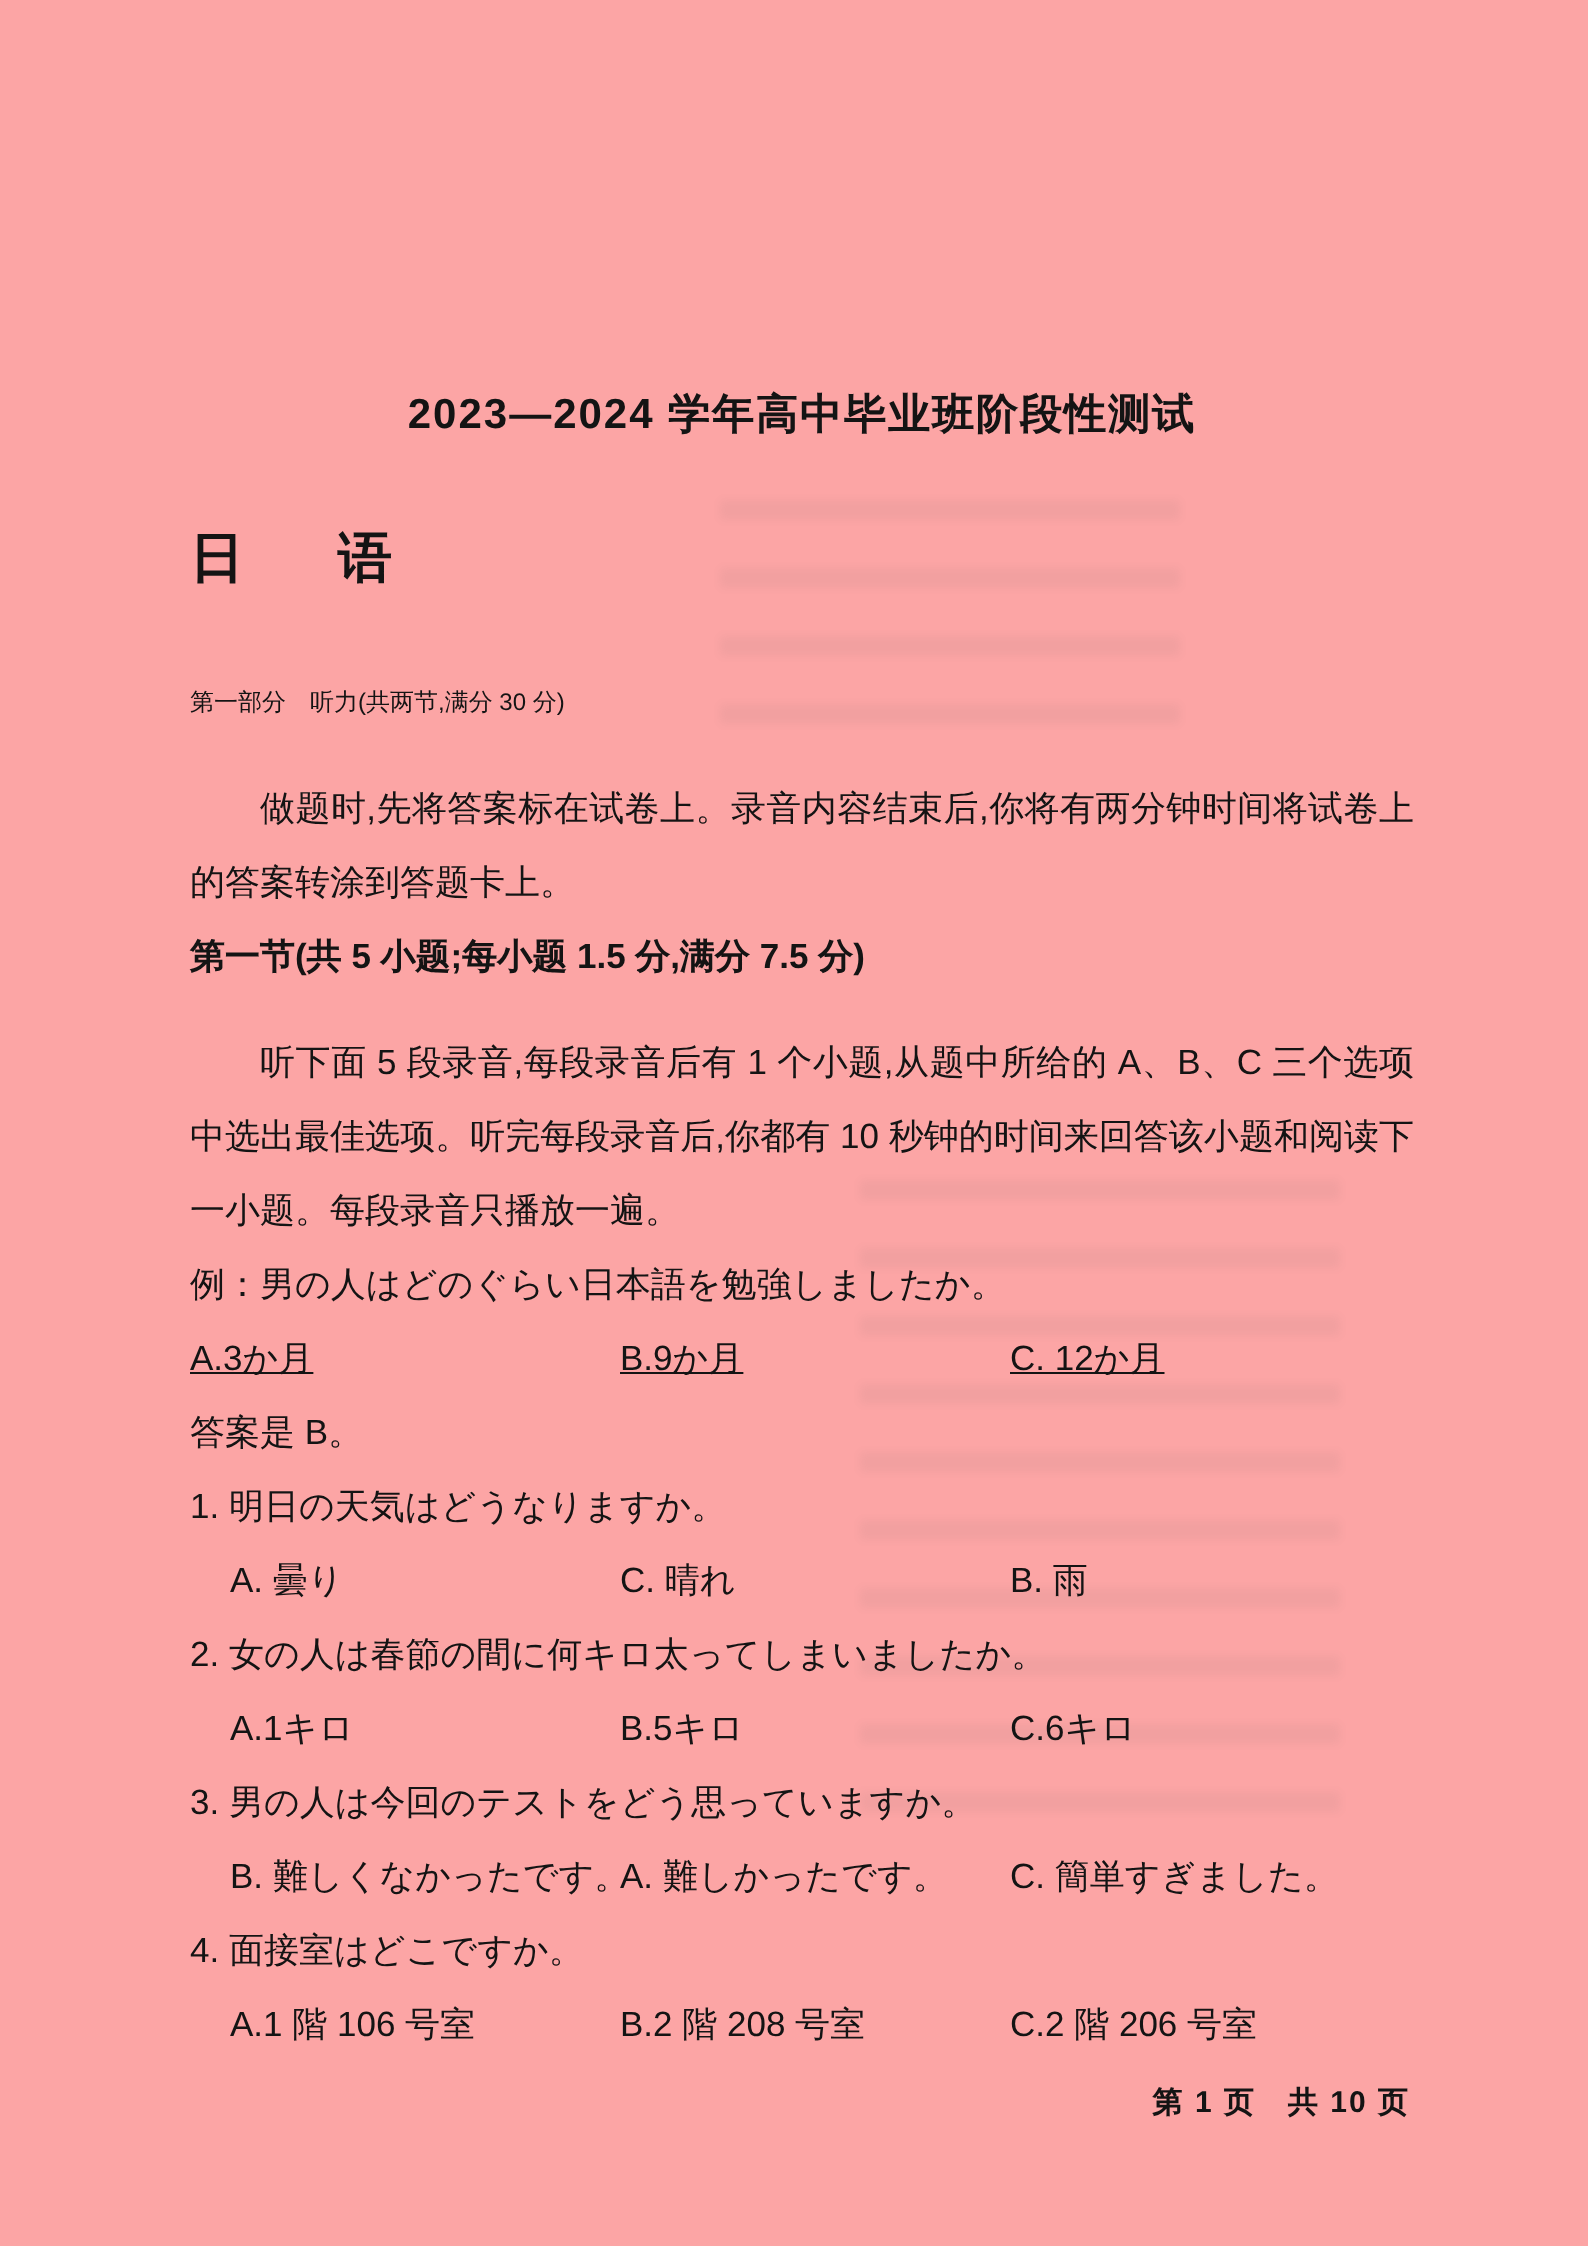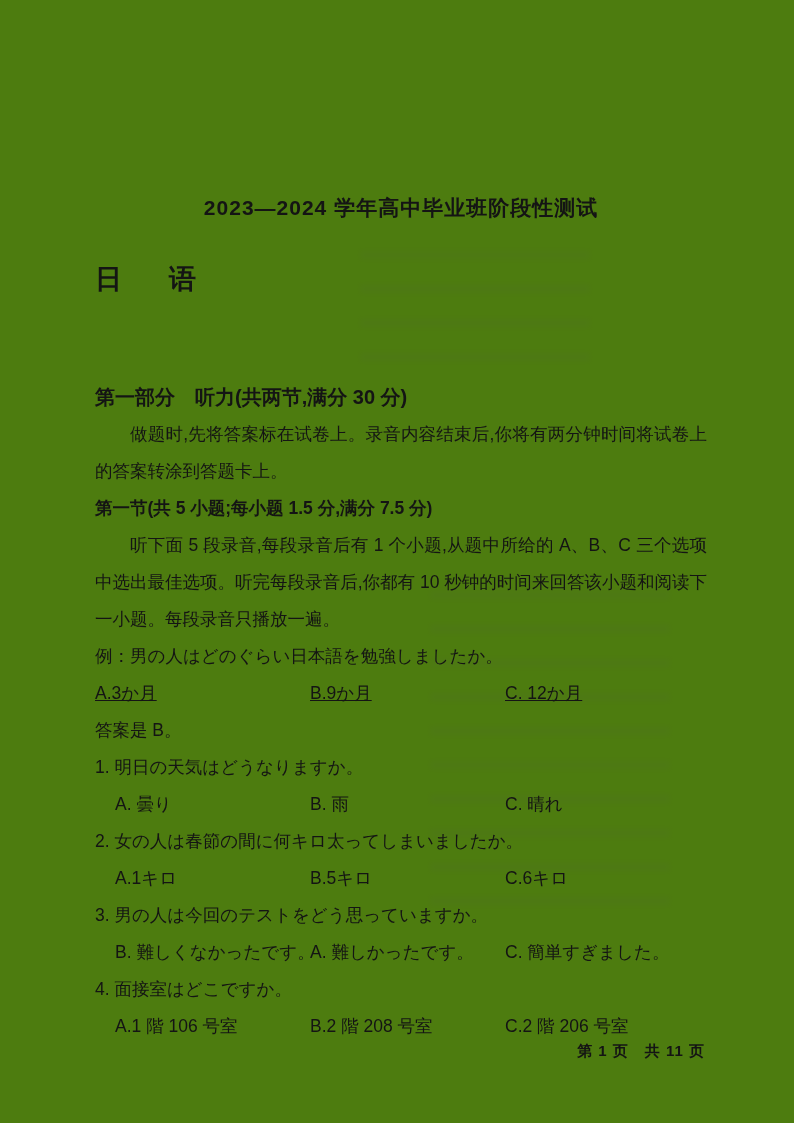--- a/index.html
+++ b/index.html
@@ -10,21 +10,21 @@
     width: 794px;
     height: 1123px;
     background: #e9e9e7;
     font-family: "Liberation Sans", sans-serif;
     position: relative;
     overflow: hidden;
   }
   .sheet {
     position: absolute;
     inset: 0;
-    background: #4d7c0f;
+    background: #fca5a5;
     color: #141414;
   }
   
   .bleed {
     position: absolute;
     pointer-events: none;
     filter: blur(2px);
     opacity: 0.06;
     background:
       repeating-linear-gradient(180deg, #555 0 10px, transparent 10px 34px);
@@ -47,32 +47,32 @@
   }
   .subject-title {
     margin-top: 36px;
     text-align: left;
     font-size: 27px;
     font-weight: bold;
     line-height: 40px;
     letter-spacing: 10px;
   }
   .section-heading {
-    margin-top: 80px;
-    font-size: 20px;
-    font-weight: bold;
+    margin-top: 34px;
+    font-size: 12px;
+    font-weight: normal;
     line-height: 37px;
   }
   .body-par {
     margin: 0;
     font-size: 17.5px;
     line-height: 37px;
     text-align: justify;
   }
-  .indent { text-indent: 2em; }
+  .indent { text-indent: 2em; margin-top: 16px; }
   .part-heading {
     font-size: 17.5px;
     font-weight: bold;
     line-height: 37px;
   }
   .q-line {
     font-size: 17.5px;
     line-height: 37px;
   }
   .options-row {
@@ -127,22 +127,22 @@
       <span>A.3か月</span>
       <span>B.9か月</span>
       <span>C. 12か月</span>
     </div>
 
     <div class="q-line">答案是 B。</div>
 
     <div class="q-line">1. 明日の天気はどうなりますか。</div>
     <div class="options-row q-indent">
       <span>A. 曇り</span>
+      <span>C. 晴れ</span>
       <span>B. 雨</span>
-      <span>C. 晴れ</span>
     </div>
 
     <div class="q-line">2. 女の人は春節の間に何キロ太ってしまいましたか。</div>
     <div class="options-row q-indent">
       <span>A.1キロ</span>
       <span>B.5キロ</span>
       <span>C.6キロ</span>
     </div>
 
     <div class="q-line">3. 男の人は今回のテストをどう思っていますか。</div>
@@ -154,14 +154,14 @@
 
     <div class="q-line">4. 面接室はどこですか。</div>
     <div class="options-row q-indent">
       <span>A.1 階 106 号室</span>
       <span>B.2 階 208 号室</span>
       <span>C.2 階 206 号室</span>
     </div>
 
   </div>
 
-  <div class="page-footer">第 1 页　共 11 页</div>
+  <div class="page-footer">第 1 页　共 10 页</div>
 </div>
 
 </body></html>

